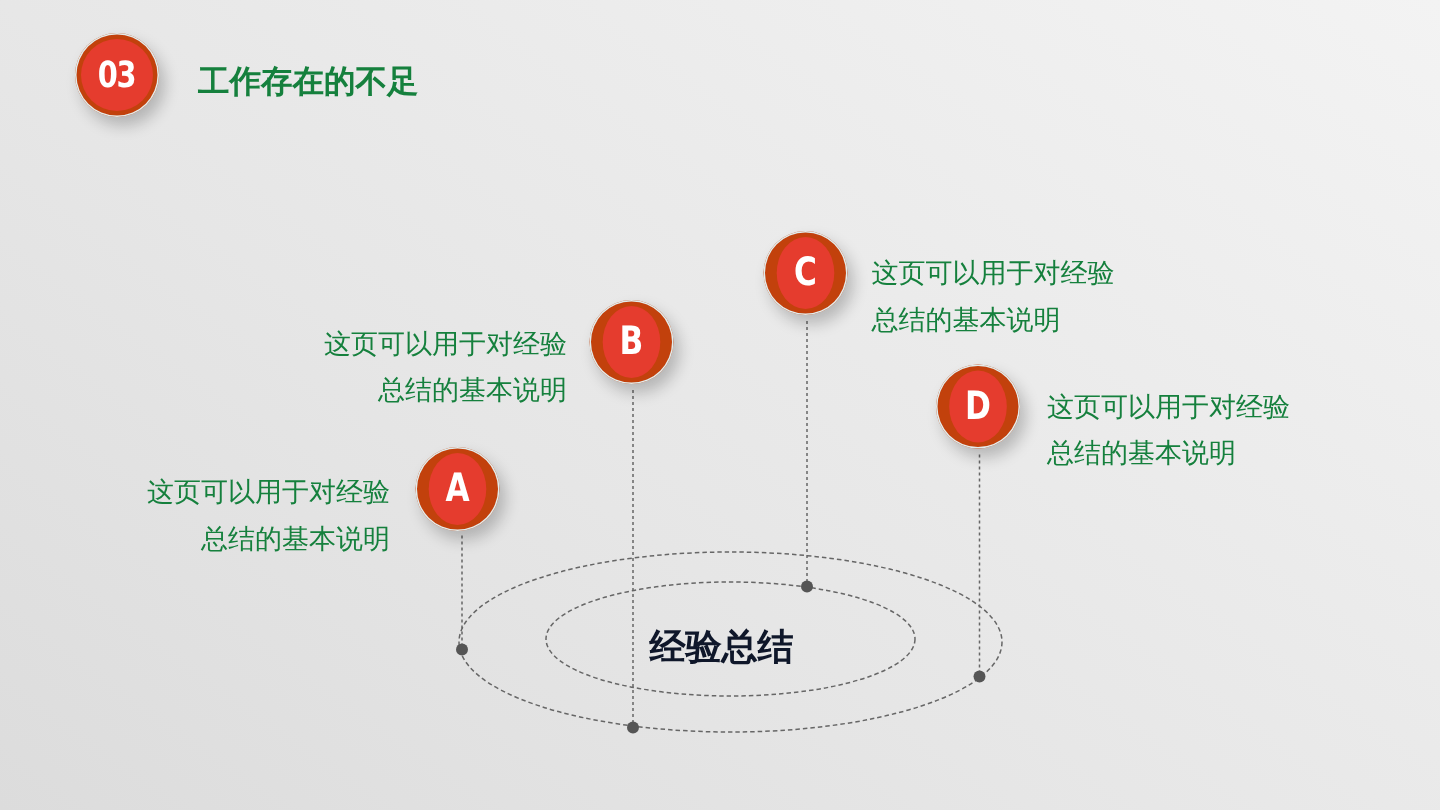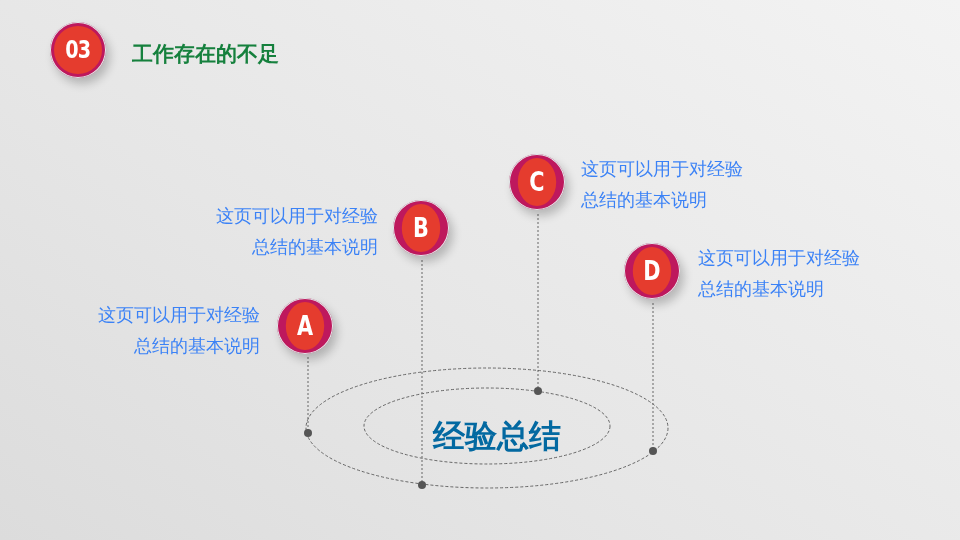--- a/index.html
+++ b/index.html
@@ -3,21 +3,21 @@
   <meta charset="utf-8">
   <style>
     html, body { margin: 0; padding: 0; }
     body {
       width: 960px; height: 540px; overflow: hidden; position: relative;
       background: linear-gradient(35deg, #dcdcdc 0%, #e6e6e6 40%, #f3f3f3 100%);
       font-family: "DejaVu Sans", "Liberation Sans", sans-serif;
     }
     .badge {
       position: absolute; border-radius: 50%;
-      background: #be185d;
+      background: #c2410c;
       box-shadow: 4px 6px 10px rgba(0,0,0,0.22), inset 0 0 0 1px #e2ecec;
       display: flex; align-items: center; justify-content: center;
     }
     .badge .inner {
       border-radius: 50%;
       background: #e53c2e;
       display: flex; align-items: center; justify-content: center;
       color: #fff; font-weight: bold;
       font-family: "DejaVu Sans", "Liberation Sans", sans-serif;
     }
@@ -25,28 +25,29 @@
     .badge.small .inner { width: 48px; height: 48px; font-size: 26px; transform: scaleX(0.8); }
     .badge.header { width: 56px; height: 56px; left: 50px; top: 22px; }
     .badge.header .inner { width: 48px; height: 48px; font-size: 24px; }
     .badge.header .inner span { display: inline-block; transform: scaleX(0.8); letter-spacing: -1px; }
 
     .title {
       position: absolute; left: 132px; top: 40px;
       font-size: 21px; font-weight: bold; color: #15803d;
     }
     .desc {
-      position: absolute; font-size: 18px; color: #3b82f6; line-height: 31px;
+      position: absolute; font-size: 18px; color: #15803d; line-height: 31px;
       white-space: nowrap;
+      margin-top: 14px;
     }
     .desc.right { text-align: right; }
     .desc.left { text-align: left; }
     .center-label {
       position: absolute; left: 433px; top: 415px;
-      font-size: 32px; font-weight: bold; color: #0369a1; letter-spacing: 0px;
+      font-size: 24px; font-weight: bold; color: #0f172a; letter-spacing: 0px;
     }
     svg.rings { position: absolute; left: 0; top: 0; }
   </style>
 </head>
 <body>
 
 <svg class="rings" width="960" height="540">
   <ellipse cx="487" cy="428" rx="181" ry="60" fill="none" stroke="#666" stroke-width="1" stroke-dasharray="3,2"></ellipse>
   <ellipse cx="487" cy="426" rx="123" ry="38" fill="none" stroke="#666" stroke-width="1" stroke-dasharray="3,2"></ellipse>
 

